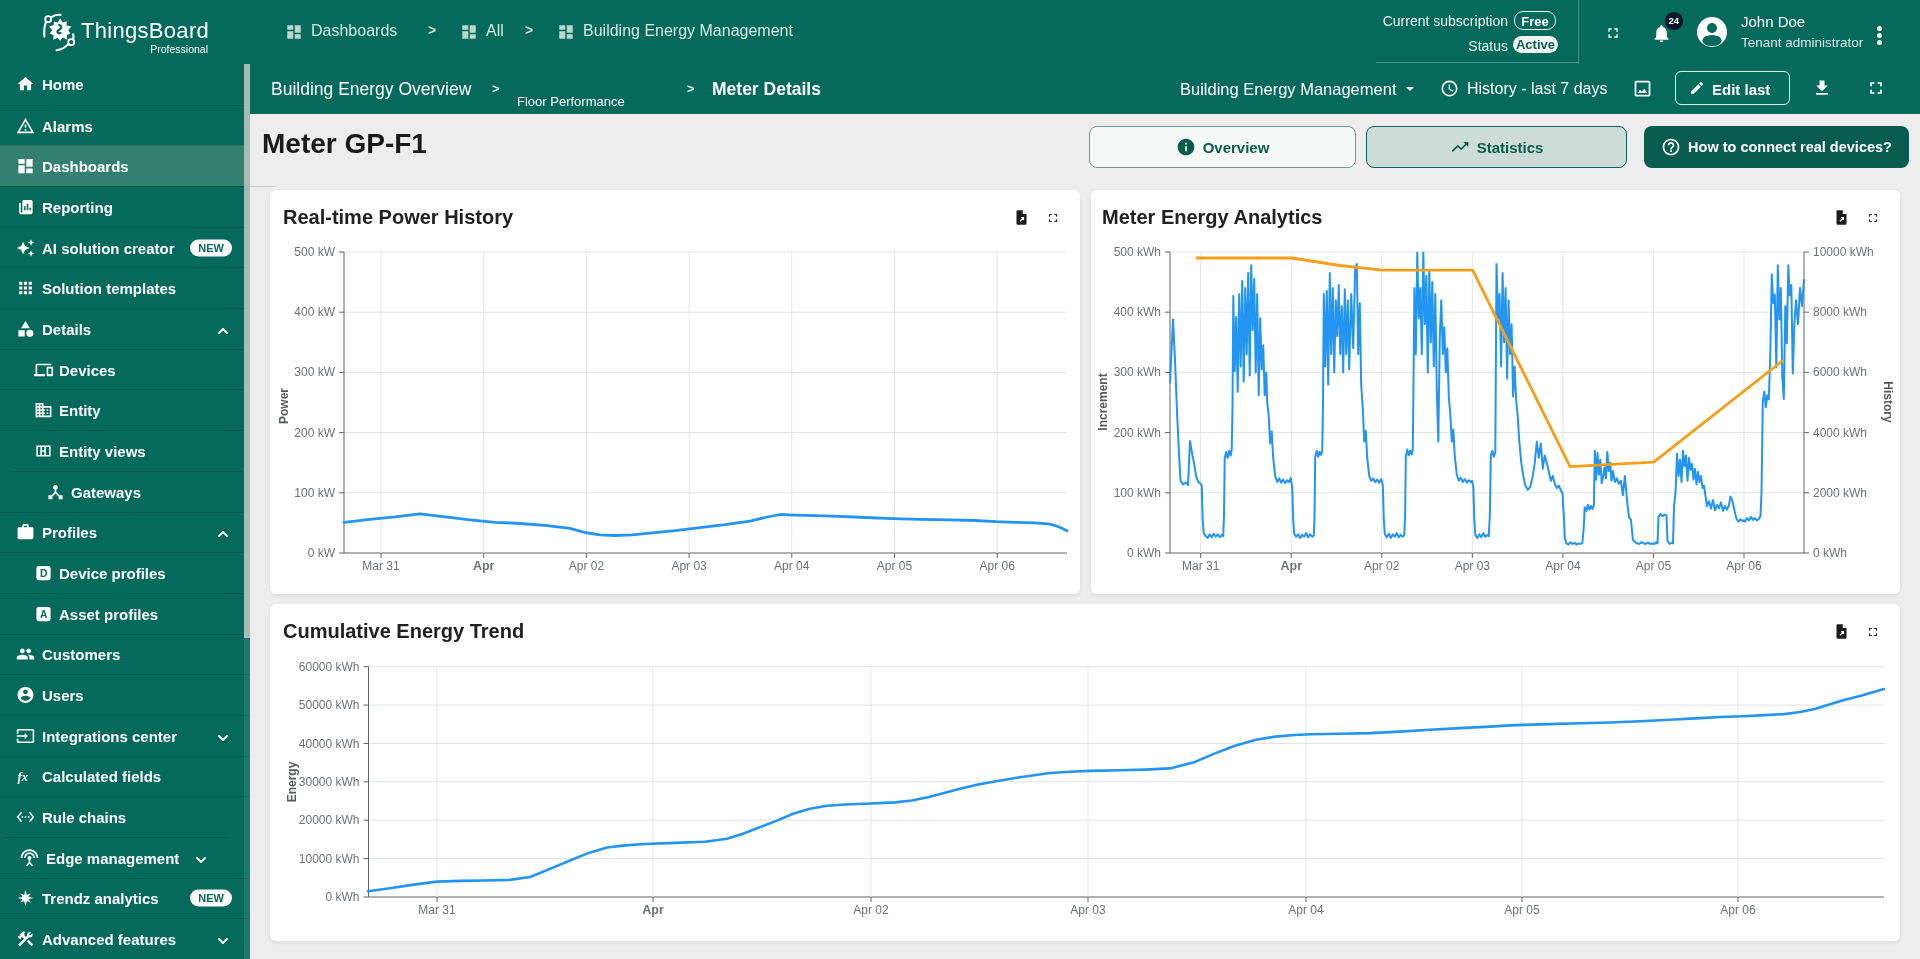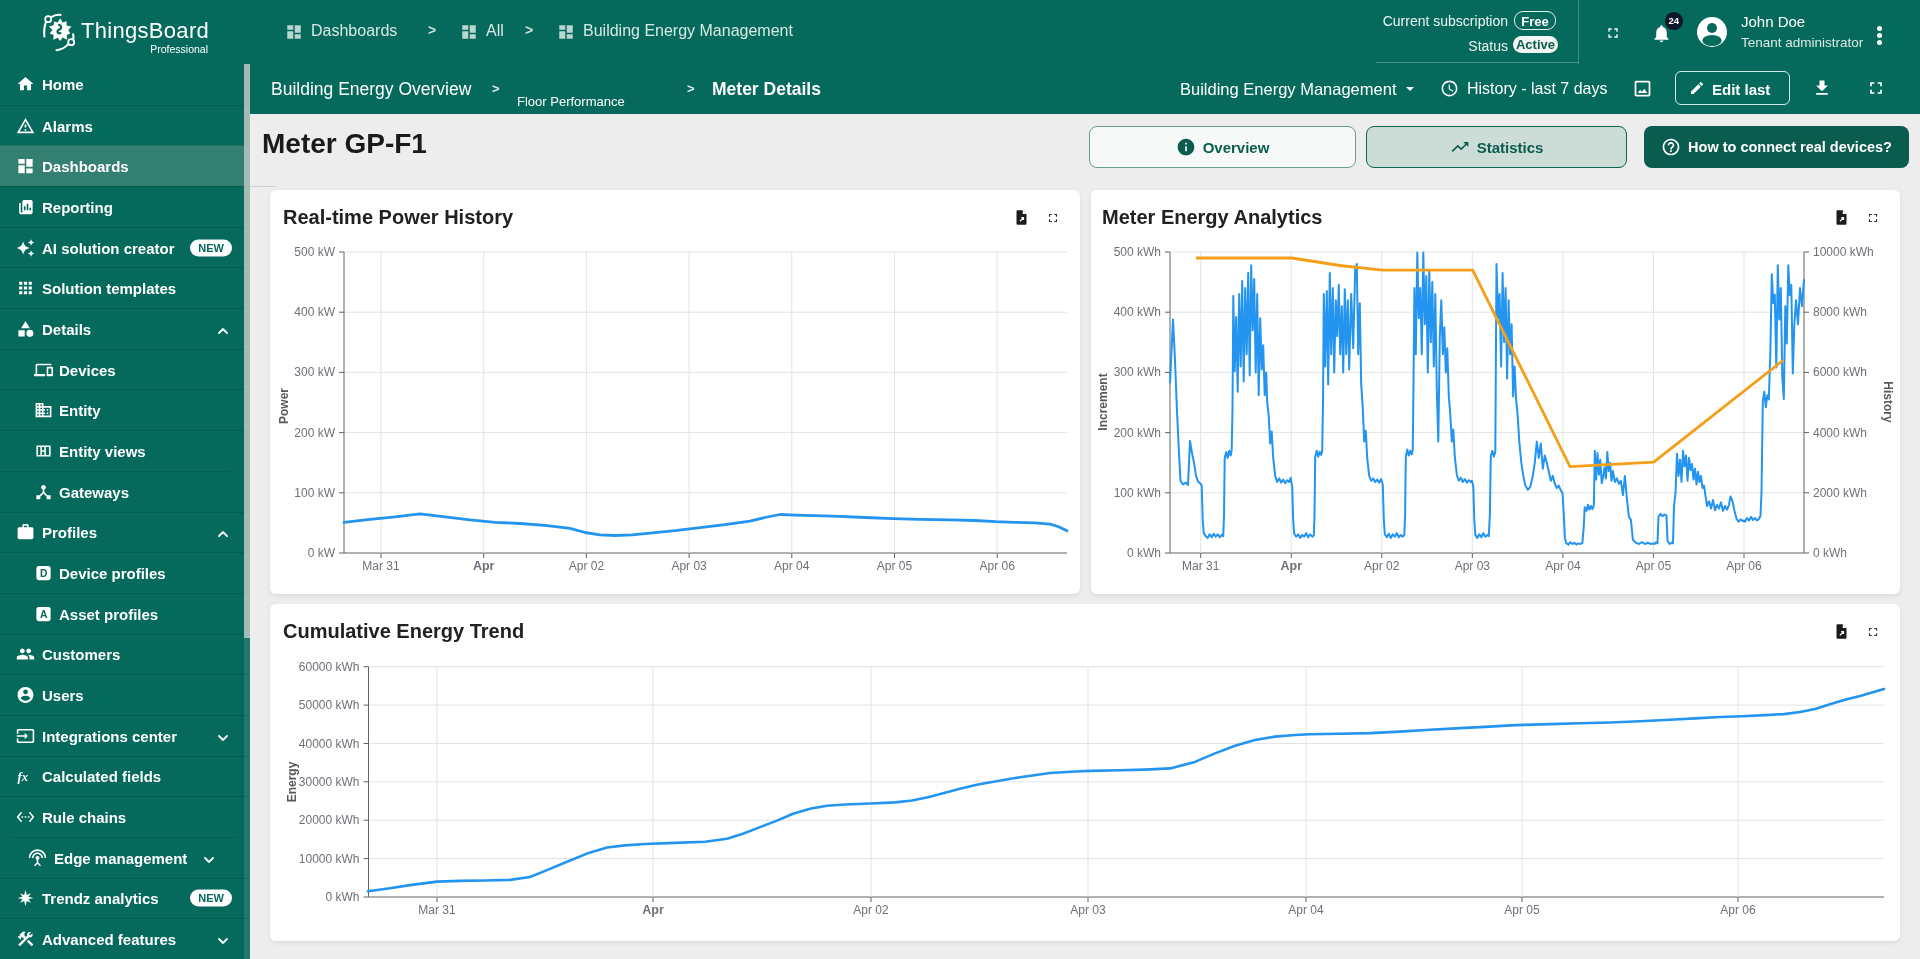--- a/index.html
+++ b/index.html
@@ -119,21 +119,21 @@
         <path d="M12 7V3H2v18h20V7H12zM6 19H4v-2h2v2zm0-4H4v-2h2v2zm0-4H4V9h2v2zm0-4H4V5h2v2zm4 12H8v-2h2v2zm0-4H8v-2h2v2zm0-4H8V9h2v2zm0-4H8V5h2v2zm10 12h-8v-2h2v-2h-2v-2h2v-2h-2V9h8v10zm-2-8h-2v2h2v-2zm0 4h-2v2h2v-2z" fill="#fff"></path>
       </svg></div>
     <div class="abs" style="left:59px;top:50%;transform:translateY(-50%);font-size:15px;font-weight:700;color:#fff;white-space:nowrap">Entity</div>
   </div>
 <div class="abs" style="left:0;top:430.1px;width:250px;height:40.68px;border-top:1px solid rgba(0,0,0,0.12);box-sizing:border-box">
     <div class="abs" style="left:34px;top:50%;transform:translateY(-50%);height:19px"><svg width="19" height="19" viewBox="0 0 24 24">
         <path d="M21 5H3v14h18V5zM8 17H5V7h3v10zm5 0h-3v-4h3v4zm0-6h-3V7h3v4zm6 6h-4V7h4v10z" fill="#fff"></path>
       </svg></div>
     <div class="abs" style="left:59px;top:50%;transform:translateY(-50%);font-size:15px;font-weight:700;color:#fff;white-space:nowrap">Entity views</div>
   </div>
-<div class="abs" style="left:0;top:470.8px;width:230px;height:40.68px;border-top:1px solid rgba(0,0,0,0.12);box-sizing:border-box">
+<div class="abs" style="left:12px;top:470.8px;width:230px;height:40.68px;border-top:1px solid rgba(0,0,0,0.12);box-sizing:border-box">
     <div class="abs" style="left:34px;top:50%;transform:translateY(-50%);height:19px"><svg width="19" height="19" viewBox="0 0 24 24">
         <path d="M17 16l-4-4V8.82C14.16 8.4 15 7.3 15 6c0-1.66-1.34-3-3-3S9 4.34 9 6c0 1.3.84 2.4 2 2.82V12l-4 4H3v5h5v-3.05l4-4.2 4 4.2V21h5v-5h-4z" fill="#fff"></path>
       </svg></div>
     <div class="abs" style="left:59px;top:50%;transform:translateY(-50%);font-size:15px;font-weight:700;color:#fff;white-space:nowrap">Gateways</div>
   </div>
 <div class="abs" style="left:0;top:511.5px;width:250px;height:40.68px;border-top:1px solid rgba(0,0,0,0.12);box-sizing:border-box">
     <div class="abs" style="left:16px;top:50%;transform:translateY(-50%);height:19px"><svg width="19" height="19" viewBox="0 0 24 24">
         <path d="M20 6h-4V4c0-1.11-.89-2-2-2h-4c-1.11 0-2 .89-2 2v2H4c-1.11 0-2 .89-2 2v11c0 1.11.89 2 2 2h16c1.11 0 2-.89 2-2V8c0-1.11-.89-2-2-2zm-6 0h-4V4h4v2z" fill="#fff"></path>
       </svg></div>
     <div class="abs" style="left:42px;top:50%;transform:translateY(-50%);font-size:15px;font-weight:700;color:#fff;white-space:nowrap">Profiles</div>
@@ -181,21 +181,21 @@
         <text x="2" y="18" font-size="16" font-style="italic" font-weight="bold" fill="#fff" font-family="Liberation Serif,serif">fx</text>
       </svg></div>
     <div class="abs" style="left:42px;top:50%;transform:translateY(-50%);font-size:15px;font-weight:700;color:#fff;white-space:nowrap">Calculated fields</div>
   </div>
 <div class="abs" style="left:0;top:796.2px;width:250px;height:40.68px;border-top:1px solid rgba(0,0,0,0.12);box-sizing:border-box">
     <div class="abs" style="left:16px;top:50%;transform:translateY(-50%);height:19px"><svg width="19" height="19" viewBox="0 0 24 24">
         <path d="M7.77 6.76L6.23 5.48.82 12l5.41 6.52 1.54-1.28L3.42 12l4.35-5.24zM7 13h2v-2H7v2zm10-2h-2v2h2v-2zm-6 2h2v-2h-2v2zm6.77-7.52l-1.54 1.28L20.58 12l-4.35 5.24 1.54 1.28L23.18 12l-5.41-6.52z" fill="#fff"></path>
       </svg></div>
     <div class="abs" style="left:42px;top:50%;transform:translateY(-50%);font-size:15px;font-weight:700;color:#fff;white-space:nowrap">Rule chains</div>
   </div>
-<div class="abs" style="left:12px;top:836.9px;width:224px;height:40.68px;border-top:1px solid rgba(0,0,0,0.12);box-sizing:border-box">
+<div class="abs" style="left:4px;top:836.9px;width:224px;height:40.68px;border-top:1px solid rgba(0,0,0,0.12);box-sizing:border-box">
     <div class="abs" style="left:16px;top:50%;transform:translateY(-50%);height:19px"><svg width="19" height="19" viewBox="0 0 24 24">
         <path d="M12 5c-3.87 0-7 3.13-7 7h2c0-2.76 2.24-5 5-5s5 2.24 5 5h2c0-3.87-3.13-7-7-7zm1 9.29c.88-.39 1.5-1.26 1.5-2.29 0-1.38-1.12-2.5-2.5-2.5S9.5 10.62 9.5 12c0 1.02.62 1.9 1.5 2.29v3.3L7.59 21 9 22.41l3-3 3 3L16.41 21 13 17.59v-3.3zM12 1C5.93 1 1 5.93 1 12h2c0-4.97 4.03-9 9-9s9 4.03 9 9h2c0-6.07-4.93-11-11-11z" fill="#fff"></path>
       </svg></div>
     <div class="abs" style="left:42px;top:50%;transform:translateY(-50%);font-size:15px;font-weight:700;color:#fff;white-space:nowrap">Edge management</div>
     <div class="abs" style="right:21px;top:50%;transform:translateY(-50%);height:12px"><svg width="12" height="12" viewBox="0 0 12 12">
         <path d="M2 4l4 4 4-4" fill="none" stroke="#fff" stroke-width="1.8" stroke-linecap="round" stroke-linejoin="round"></path>
       </svg></div>
   </div>
 <div class="abs" style="left:0;top:877.6px;width:250px;height:40.68px;border-top:1px solid rgba(0,0,0,0.12);box-sizing:border-box">
     <div class="abs" style="left:16px;top:50%;transform:translateY(-50%);height:19px"><svg width="19" height="19" viewBox="0 0 24 24">

